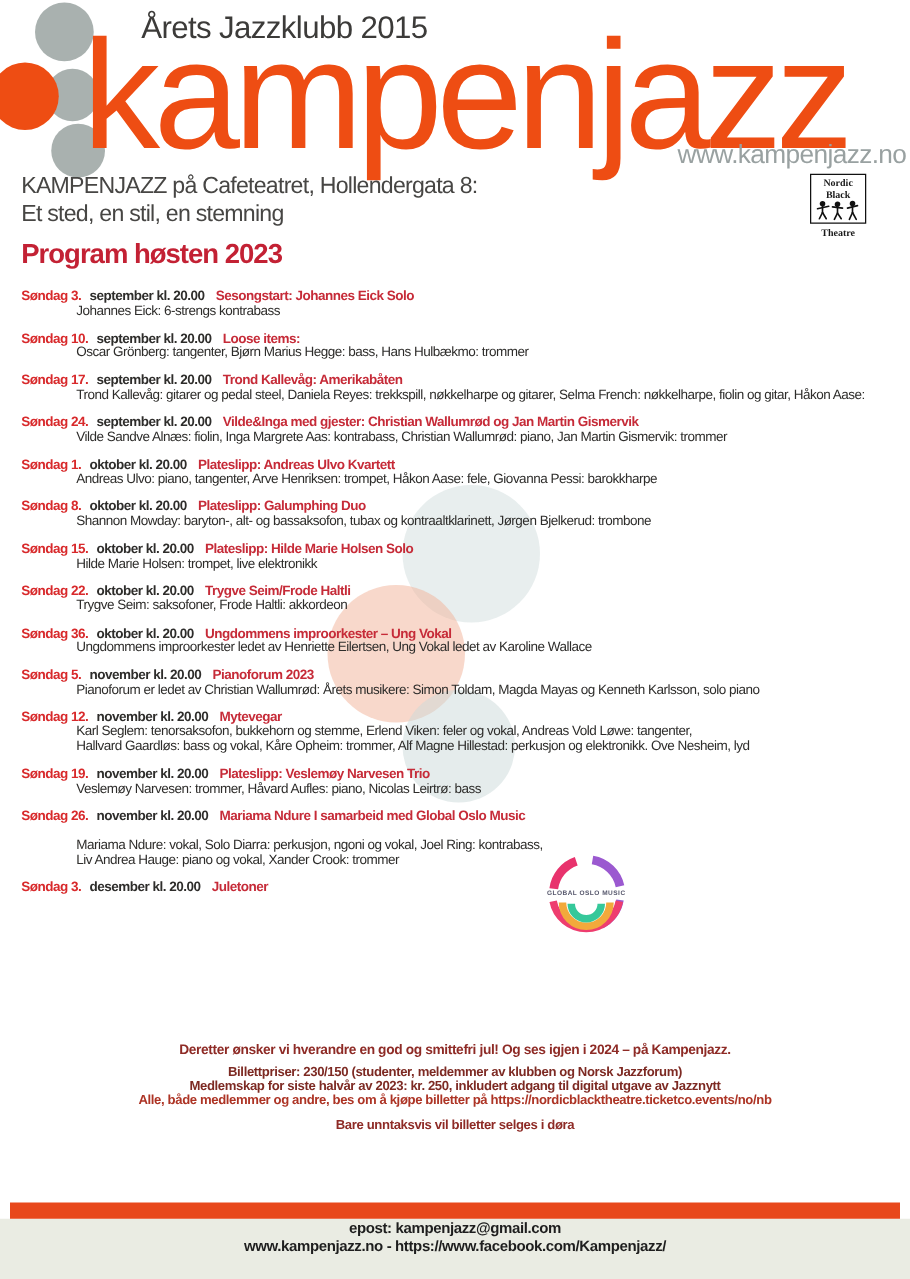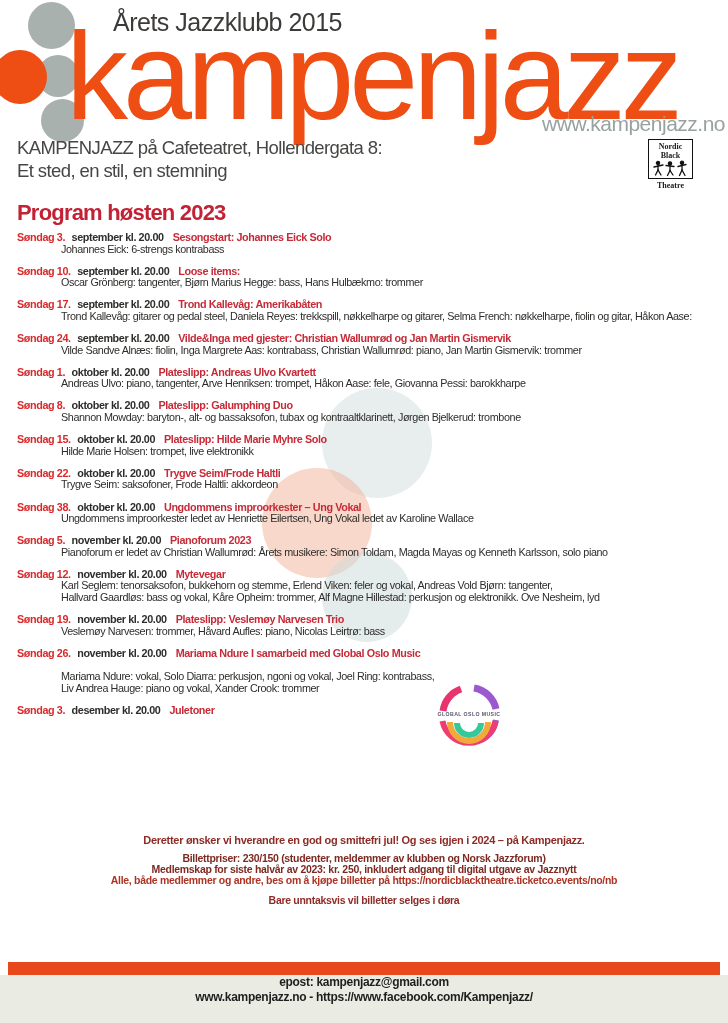--- a/index.html
+++ b/index.html
@@ -11,21 +11,21 @@
   .c-gray{background:#a9b1af;}
   .c-orange{background:#ee4d13;}
   .award{position:absolute;left:113px;top:8px;font-size:25px;font-weight:400;color:#3c3b39;
          letter-spacing:-0.5px;z-index:2;}
   .brand{position:absolute;left:66px;top:14px;font-size:124px;line-height:1;font-weight:400;
          color:#ee4d13;letter-spacing:-5px;z-index:2;white-space:nowrap;}
   .site{position:absolute;right:3px;top:112px;font-size:21px;color:#99a1a1;letter-spacing:-0.5px;z-index:3;}
 
   .venue{position:absolute;left:17px;top:136px;font-size:18.5px;line-height:23px;color:#474644;
          letter-spacing:-0.6px;z-index:2;}
-  .program-title{position:absolute;left:17px;top:200px;font-size:22px;font-weight:700;color:#c32134;
+  .program-title{position:absolute;left:17px;top:190px;font-size:22px;font-weight:700;color:#c32134;
          letter-spacing:-0.8px;z-index:2;}
 
   
   .nbt-box{position:absolute;width:45px;height:40px;border:1.5px solid #111;background:#fff;
            display:flex;flex-direction:column;align-items:center;justify-content:space-between;
            padding:3px 14px;box-sizing:border-box;z-index:3;}
   .nbt-top{font-family:"Liberation Serif",serif;font-weight:700;font-size:8px;line-height:8.5px;
            color:#1a1a1a;text-align:center;}
   .nbt-bottom{font-family:"Liberation Serif",serif;font-weight:700;font-size:8px;color:#1a1a1a;}
   .nbt-box-top{left:648px;top:139px;}
@@ -167,60 +167,60 @@
       <div class="event-line">
         <span class="ev-date">Søndag 8.</span><span class="ev-dt"> oktober kl. 20.00</span><span class="ev-title">Plateslipp: Galumphing Duo</span>
       </div>
       <div>
           <div class="detail-line">Shannon Mowday: baryton-, alt- og bassaksofon, tubax og kontraaltklarinett, Jørgen Bjelkerud: trombone</div>
         </div>
     </div>
 
     <div class="event">
       <div class="event-line">
-        <span class="ev-date">Søndag 15.</span><span class="ev-dt"> oktober kl. 20.00</span><span class="ev-title">Plateslipp: Hilde Marie Myhre Solo</span>
+        <span class="ev-date">Søndag 15.</span><span class="ev-dt"> oktober kl. 20.00</span><span class="ev-title">Plateslipp: Hilde Marie Holsen Solo</span>
       </div>
       <div>
           <div class="detail-line">Hilde Marie Holsen: trompet, live elektronikk</div>
         </div>
     </div>
 
     <div class="event">
       <div class="event-line">
         <span class="ev-date">Søndag 22.</span><span class="ev-dt"> oktober kl. 20.00</span><span class="ev-title">Trygve Seim/Frode Haltli</span>
       </div>
       <div>
           <div class="detail-line">Trygve Seim: saksofoner, Frode Haltli: akkordeon</div>
         </div>
     </div>
 
     <div class="event">
       <div class="event-line">
-        <span class="ev-date">Søndag 38.</span><span class="ev-dt"> oktober kl. 20.00</span><span class="ev-title">Ungdommens improorkester – Ung Vokal</span>
+        <span class="ev-date">Søndag 36.</span><span class="ev-dt"> oktober kl. 20.00</span><span class="ev-title">Ungdommens improorkester – Ung Vokal</span>
       </div>
       <div>
           <div class="detail-line">Ungdommens improorkester ledet av Henriette Eilertsen, Ung Vokal ledet av Karoline Wallace</div>
         </div>
     </div>
 
     <div class="event">
       <div class="event-line">
         <span class="ev-date">Søndag 5.</span><span class="ev-dt"> november kl. 20.00</span><span class="ev-title">Pianoforum 2023</span>
       </div>
       <div>
           <div class="detail-line">Pianoforum er ledet av Christian Wallumrød: Årets musikere: Simon Toldam, Magda Mayas og Kenneth Karlsson, solo piano</div>
         </div>
     </div>
 
     <div class="event">
       <div class="event-line">
         <span class="ev-date">Søndag 12.</span><span class="ev-dt"> november kl. 20.00</span><span class="ev-title">Mytevegar</span>
       </div>
       <div>
-          <div class="detail-line">Karl Seglem: tenorsaksofon, bukkehorn og stemme, Erlend Viken: feler og vokal, Andreas Vold Bjørn: tangenter,</div>
+          <div class="detail-line">Karl Seglem: tenorsaksofon, bukkehorn og stemme, Erlend Viken: feler og vokal, Andreas Vold Løwe: tangenter,</div>
           <div class="detail-line">Hallvard Gaardløs: bass og vokal, Kåre Opheim: trommer, Alf Magne Hillestad: perkusjon og elektronikk. Ove Nesheim, lyd</div>
         </div>
     </div>
 
     <div class="event">
       <div class="event-line">
         <span class="ev-date">Søndag 19.</span><span class="ev-dt"> november kl. 20.00</span><span class="ev-title">Plateslipp: Veslemøy Narvesen Trio</span>
       </div>
       <div>
           <div class="detail-line">Veslemøy Narvesen: trommer, Håvard Aufles: piano, Nicolas Leirtrø: bass</div>

